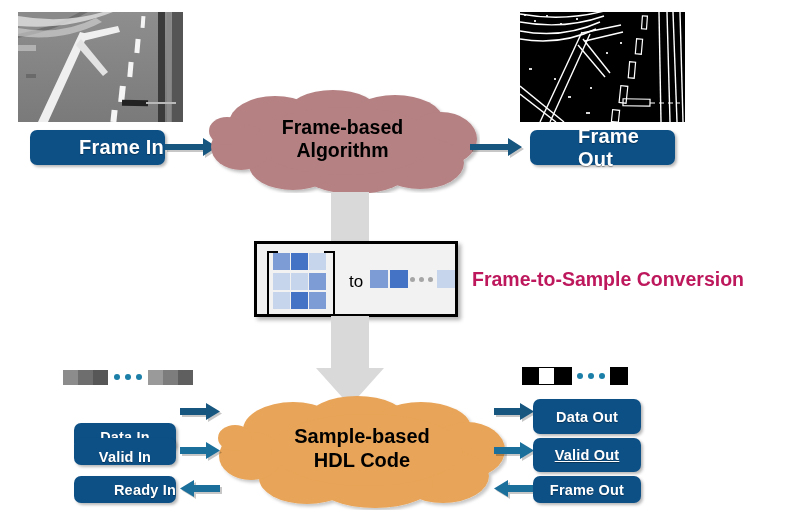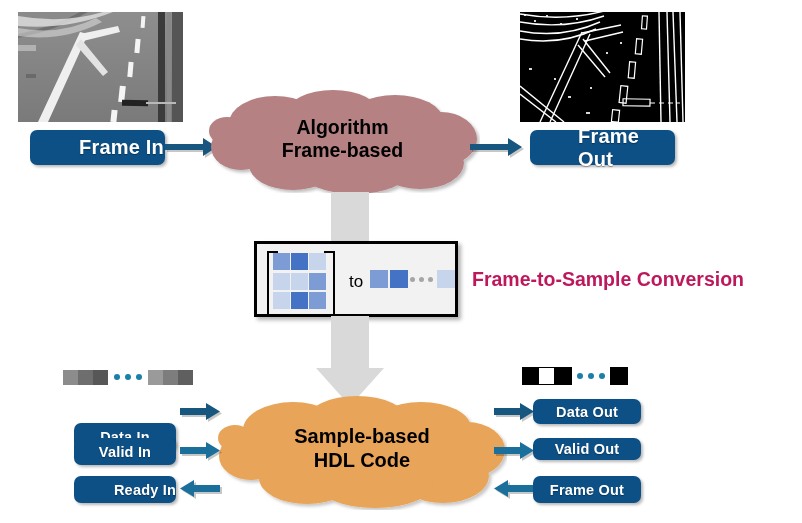--- a/index.html
+++ b/index.html
@@ -203,22 +203,22 @@
         <ellipse cx="236" cy="50" rx="36" ry="27"></ellipse>
         <ellipse cx="215" cy="74" rx="44" ry="26"></ellipse>
         <ellipse cx="150" cy="82" rx="54" ry="23"></ellipse>
         <ellipse cx="88" cy="76" rx="44" ry="25"></ellipse>
         <ellipse cx="36" cy="58" rx="30" ry="23"></ellipse>
         <ellipse cx="22" cy="42" rx="18" ry="14"></ellipse>
         <ellipse cx="140" cy="52" rx="90" ry="34"></ellipse>
       </g>
     </svg>
     <div class="label" style="top:27px;">
+      <div>Frame-based</div>
       <div>Algorithm</div>
-      <div>Frame-based</div>
     </div>
   </div>
 
   <div class="arrow" style="left:470px;top:136px;width:62px;height:24px;">
     <svg width="62" height="24" viewBox="0 0 62 24">
       <g transform="translate(2,2)">
         <path d="M0 8 L38 8 L38 2 L52 11 L38 20 L38 14 L0 14 Z" fill="rgba(0,0,0,.22)"></path>
       </g>
       <path d="M0 8 L38 8 L38 2 L52 11 L38 20 L38 14 L0 14 Z" fill="#17567f"></path>
     </svg>
@@ -334,21 +334,21 @@
   </div>
   <div class="arrow" style="left:180px;top:403px;width:46px;height:20px;">
     <svg width="46" height="20" viewBox="0 0 46 20">
       <g transform="translate(2,2)">
         <path d="M0 5 L26 5 L26 0 L40 8.5 L26 17 L26 12 L0 12 Z" fill="rgba(0,0,0,.22)"></path>
       </g>
       <path d="M0 5 L26 5 L26 0 L40 8.5 L26 17 L26 12 L0 12 Z" fill="#17567f"></path>
     </svg>
   </div>
 
-  <div class="pill small" style="left:74px;top:438px;width:102px;height:27px;">
+  <div class="pill small" style="left:74px;top:438px;width:102px;height:27px;align-items:flex-end;">
     <span>Valid In</span>
   </div>
   <div class="arrow" style="left:180px;top:442px;width:46px;height:20px;">
     <svg width="46" height="20" viewBox="0 0 46 20">
       <g transform="translate(2,2)">
         <path d="M0 5 L26 5 L26 0 L40 8.5 L26 17 L26 12 L0 12 Z" fill="rgba(0,0,0,.22)"></path>
       </g>
       <path d="M0 5 L26 5 L26 0 L40 8.5 L26 17 L26 12 L0 12 Z" fill="#1b6f9b"></path>
     </svg>
   </div>
@@ -366,33 +366,33 @@
   </div>
 
   <div class="arrow" style="left:494px;top:403px;width:46px;height:20px;">
     <svg width="46" height="20" viewBox="0 0 46 20">
       <g transform="translate(2,2)">
         <path d="M0 5 L26 5 L26 0 L40 8.5 L26 17 L26 12 L0 12 Z" fill="rgba(0,0,0,.22)"></path>
       </g>
       <path d="M0 5 L26 5 L26 0 L40 8.5 L26 17 L26 12 L0 12 Z" fill="#17567f"></path>
     </svg>
   </div>
-  <div class="pill small" style="left:533px;top:399px;width:108px;height:25px;">
+  <div class="pill small" style="left:533px;top:399px;width:108px;height:35px;">
     <span>Data Out</span>
   </div>
 
   <div class="arrow" style="left:494px;top:442px;width:46px;height:20px;">
     <svg width="46" height="20" viewBox="0 0 46 20">
       <g transform="translate(2,2)">
         <path d="M0 5 L26 5 L26 0 L40 8.5 L26 17 L26 12 L0 12 Z" fill="rgba(0,0,0,.22)"></path>
       </g>
       <path d="M0 5 L26 5 L26 0 L40 8.5 L26 17 L26 12 L0 12 Z" fill="#1b6f9b"></path>
     </svg>
   </div>
-  <div class="pill small" style="left:533px;top:438px;width:108px;height:22px;">
+  <div class="pill small" style="left:533px;top:438px;width:108px;height:34px;text-decoration:underline;">
     <span>Valid Out</span>
   </div>
 
   <div class="arrow" style="left:494px;top:480px;width:46px;height:20px;">
     <svg width="46" height="20" viewBox="0 0 46 20">
       <g transform="translate(2,2)">
         <path d="M40 5 L14 5 L14 0 L0 8.5 L14 17 L14 12 L40 12 Z" fill="rgba(0,0,0,.22)"></path>
       </g>
       <path d="M40 5 L14 5 L14 0 L0 8.5 L14 17 L14 12 L40 12 Z" fill="#1b6f9b"></path>
     </svg>

